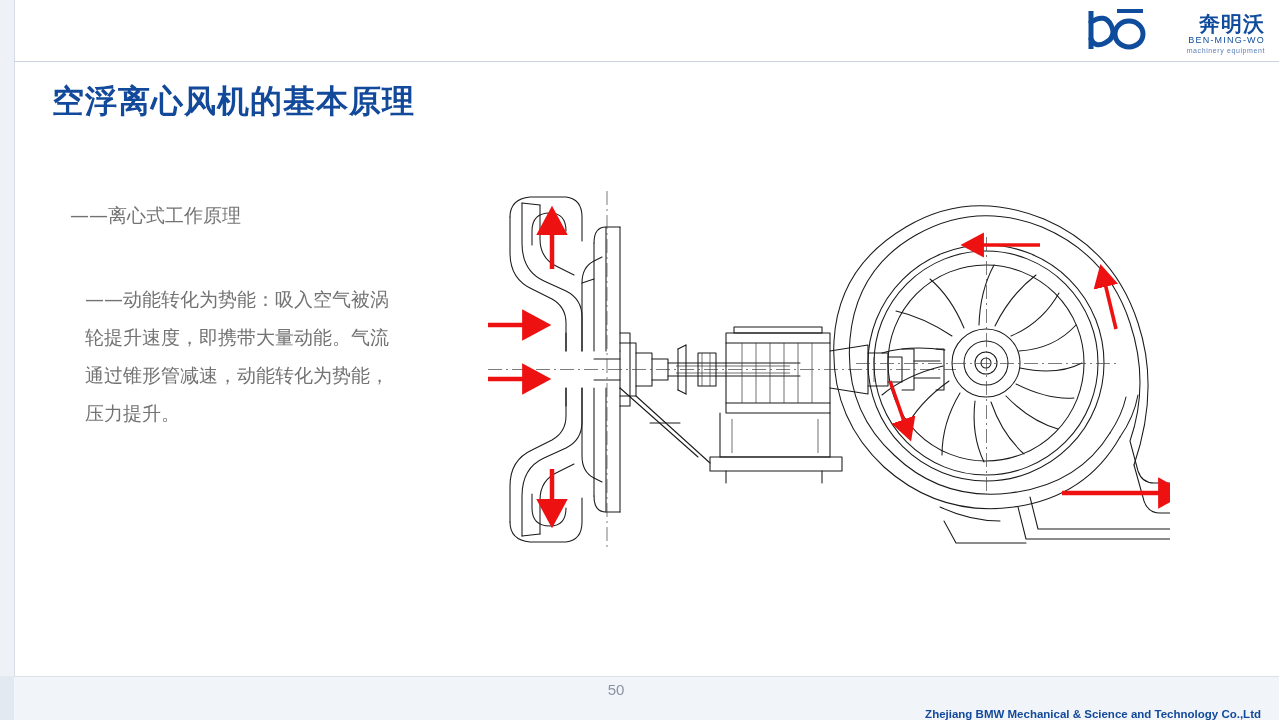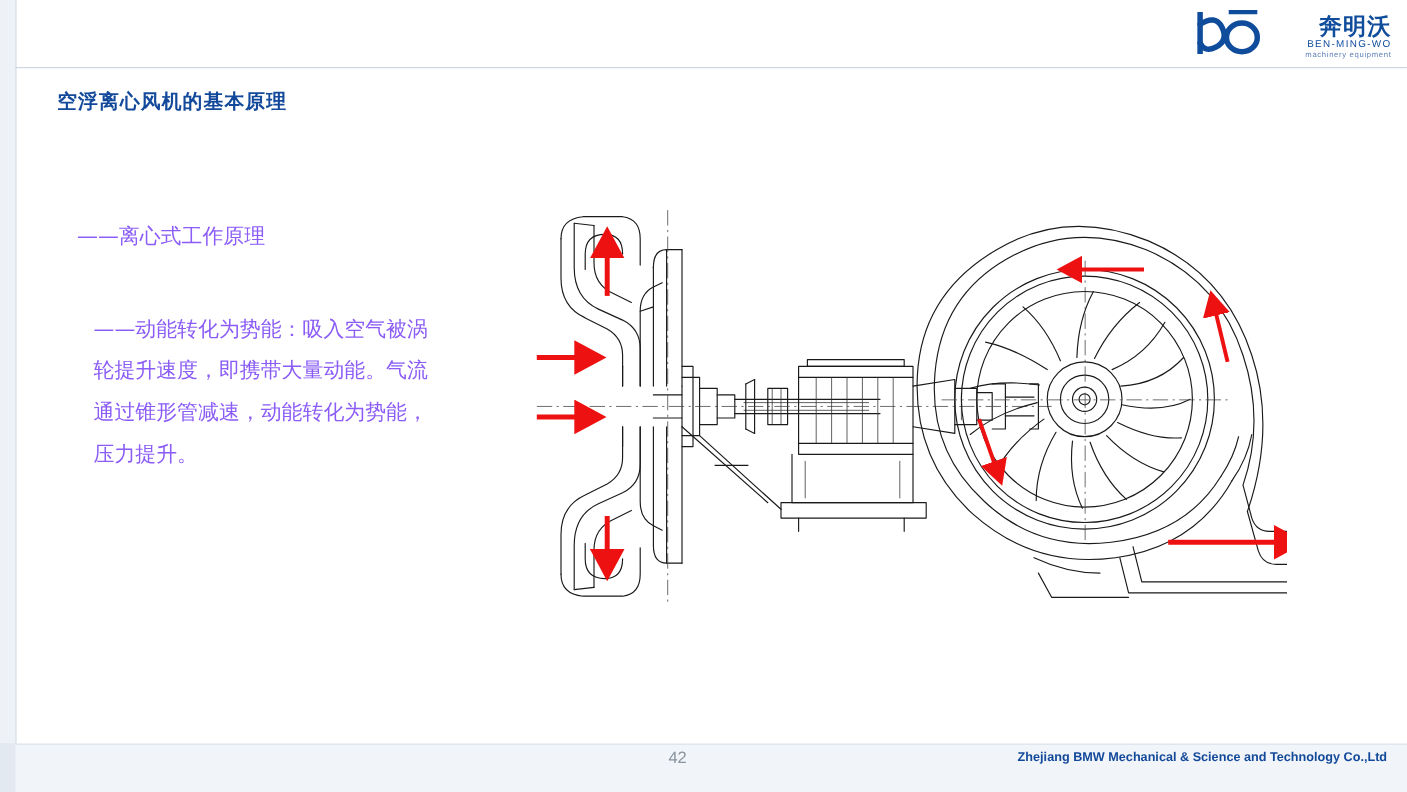--- a/index.html
+++ b/index.html
@@ -79,32 +79,32 @@
     right: 0;
     top: 41px;
     font-size: 7px;
     color: #5b7fb5;
     letter-spacing: 0.6px;
   }
   .slide-title {
     position: absolute;
     left: 52px;
     top: 80px;
-    font-size: 18px;
+    font-size: 32px;
     font-weight: bold;
     color: #12499a;
     font-family: "DejaVu Sans", "Liberation Sans", sans-serif;
     letter-spacing: 1px;
   }
   .body-text {
     position: absolute;
     left: 70px;
     top: 196px;
     width: 340px;
-    color: #8b5cf6;
+    color: #737373;
     font-size: 19px;
     line-height: 38px;
     font-family: "DejaVu Sans", "Liberation Sans", sans-serif;
   }
   .para-1 {
     margin: 0 0 46px 0;
   }
   .para-2 {
     margin: 15px;
     text-indent: 0;
@@ -144,21 +144,21 @@
     top: 681px;
     width: 40px;
     text-align: center;
     font-size: 15px;
     color: #8a949f;
     font-family: "Liberation Sans", sans-serif;
   }
   .footer-company {
     position: absolute;
     right: 18px;
-    top: 683px;
+    top: 708px;
     font-size: 11.5px;
     font-weight: bold;
     color: #12499a;
     font-family: "Liberation Sans", sans-serif;
     margin-left: 12px;
   }
   .ln {
     fill: none;
     stroke: #1a1a1a;
     stroke-width: 1.05;
@@ -373,16 +373,16 @@
         <path class="arrow-thin" marker-end="url(#ah)" d="M646 146 L634 96"></path>
         <path class="arrow-thin" marker-end="url(#ah)" d="M420 198 L436 244"></path>
 
         <path class="arrow" marker-end="url(#ah)" d="M592 310 L698 310"></path>
       </g>
     </svg>
   </div>
 
   <div class="footer-bar"></div>
   <div class="footer-accent"></div>
-  <div class="page-number">42</div>
+  <div class="page-number">50</div>
   <div class="footer-company">Zhejiang BMW Mechanical &amp; Science and Technology Co.,Ltd</div>
 
 </div>
 
 </body></html>

